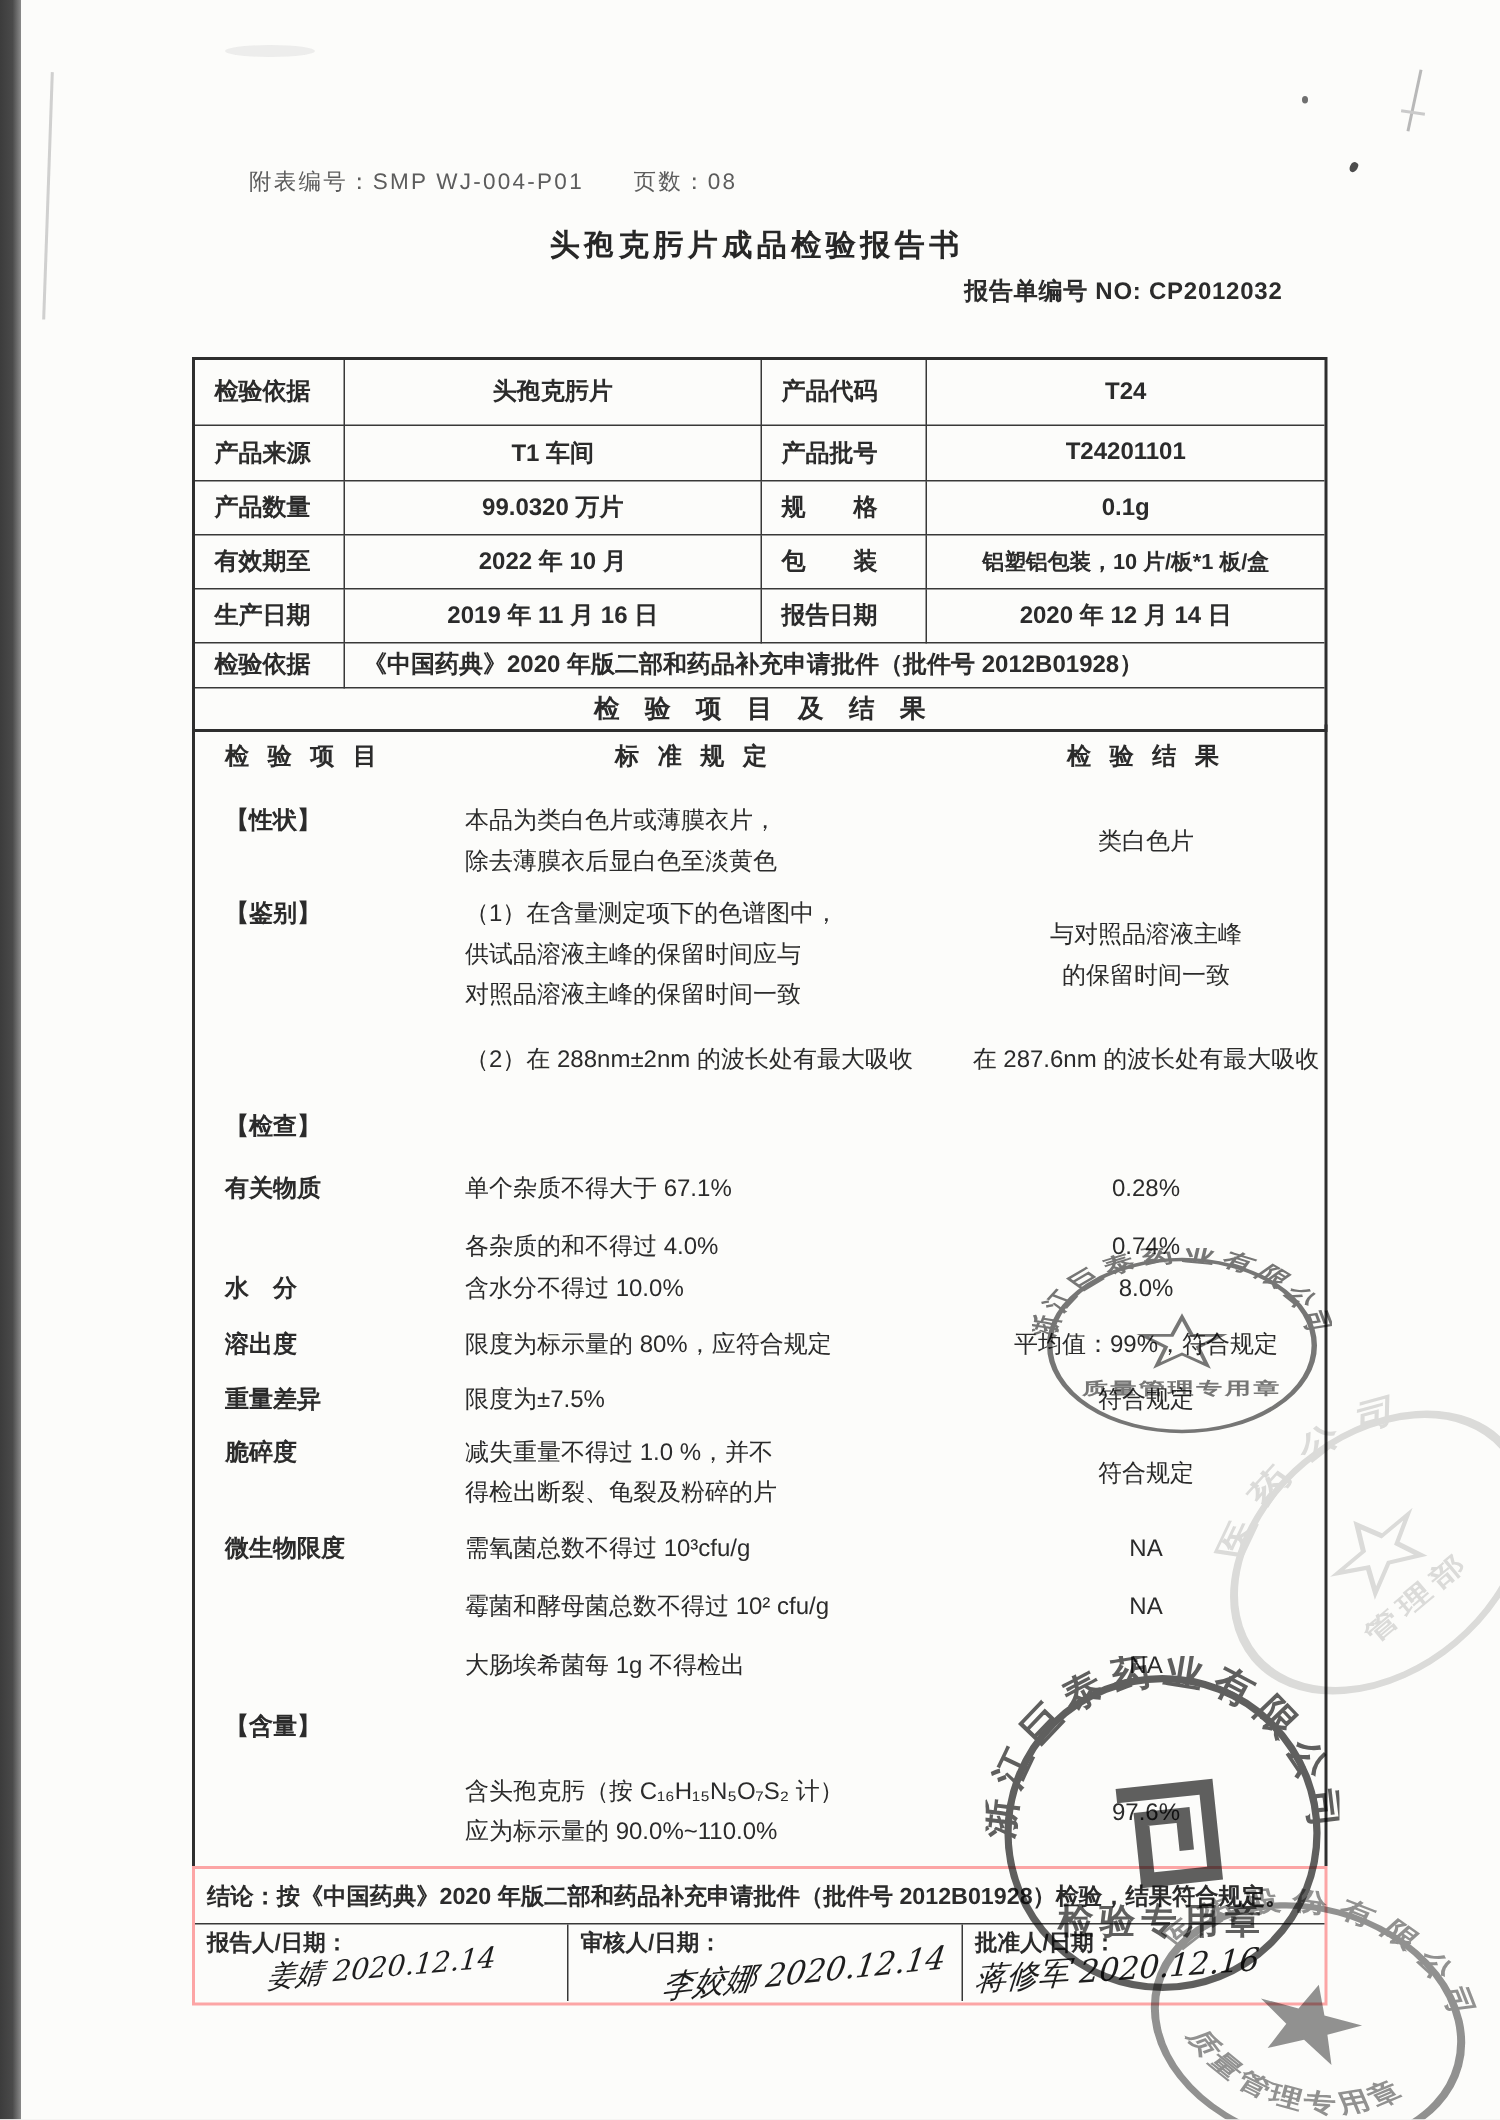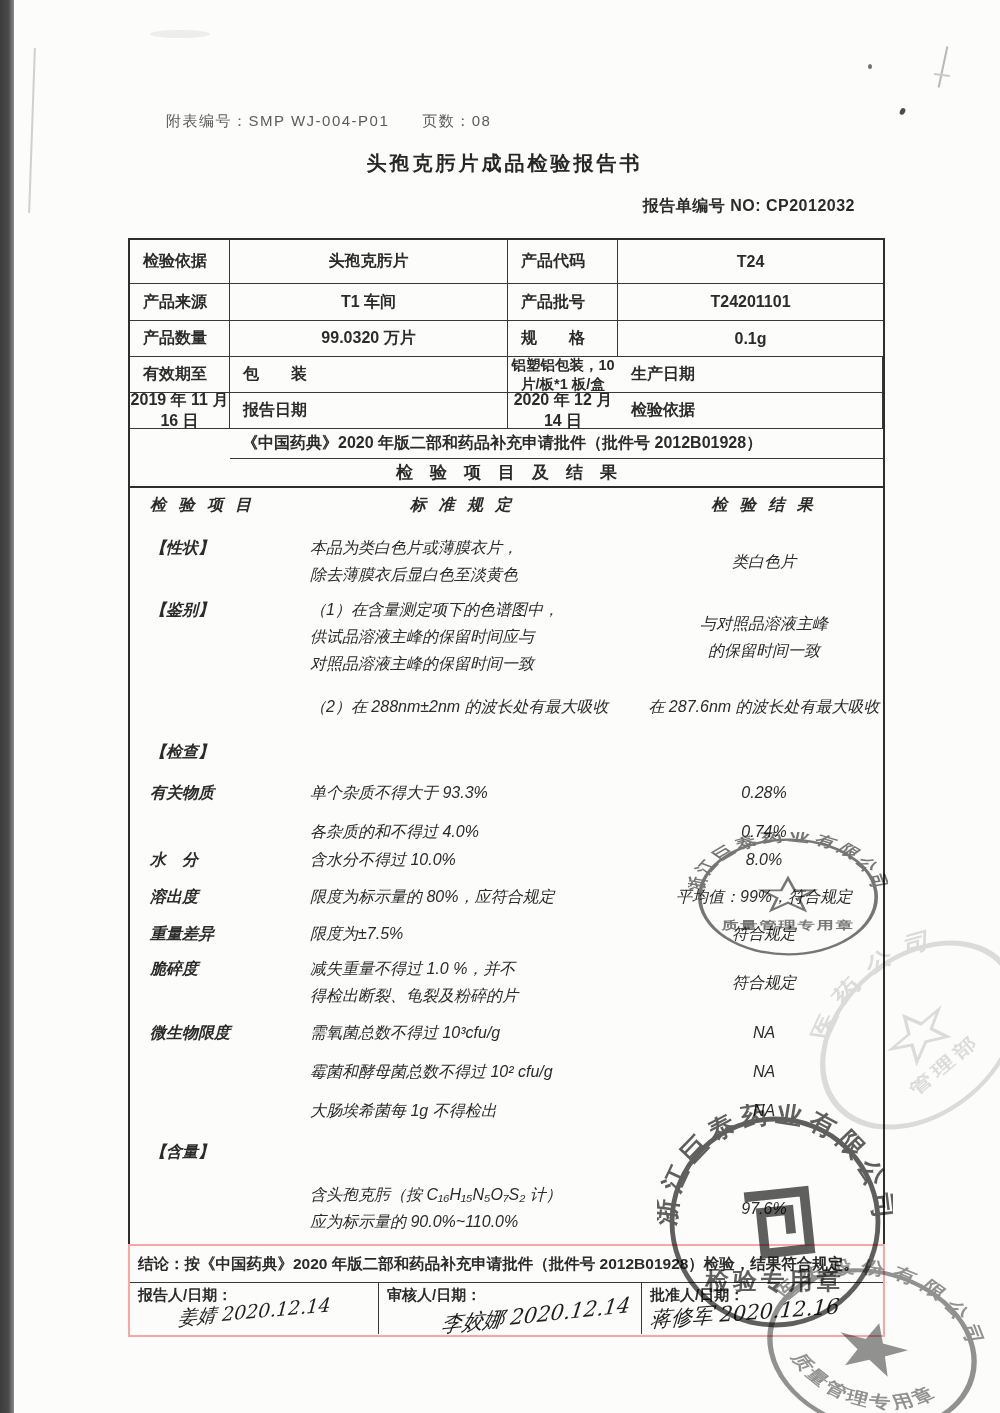--- a/index.html
+++ b/index.html
@@ -21,21 +21,21 @@
   .pen-cross{position:absolute;left:934px;top:74px;width:16px;height:2px;
     background:#cacaca;transform:rotate(8deg);}
   .ink-dot1{position:absolute;left:868px;top:64px;width:4px;height:5px;background:#6f6f6f;border-radius:50%;}
   .ink-dot2{position:absolute;left:900px;top:108px;width:5px;height:7px;background:#4c4c4c;border-radius:50% 40% 60% 50%;transform:rotate(25deg);}
   .smudge{position:absolute;left:150px;top:30px;width:60px;height:8px;background:#dedede;opacity:.5;border-radius:50%;}
 
   .doc-code{position:absolute;left:166px;top:112px;font-size:15px;color:#5c5c5c;
     letter-spacing:1.5px;font-weight:500;}
   .title{position:absolute;left:128px;top:150px;width:753px;text-align:center;
     font-size:20px;font-weight:bold;letter-spacing:3px;color:#272727;margin:0;}
-  .report-no{position:absolute;left:128px;top:196px;width:727px;text-align:right;
+  .report-no{position:absolute;left:128px;top:184px;width:727px;text-align:right;
     font-size:16px;font-weight:600;letter-spacing:.5px;}
 
   
   .info{position:absolute;left:128px;top:238px;width:753px;
     border:2px solid #2e2e2e;display:grid;
     grid-template-columns:100px 278px 110px 1fr;
     grid-template-rows:44px 37px 36px 36px 36px 30px 27px;
     font-size:16px;font-weight:600;}
   .info .c{border-right:1.6px solid #383838;border-bottom:1.6px solid #383838;
     display:flex;align-items:center;overflow:hidden;}
@@ -43,21 +43,21 @@
   .info .c.val{justify-content:center;text-align:center;}
   .info .c.last{border-right:none;}
   .info .c.span3{grid-column:2/5;border-right:none;padding-left:12px;font-weight:600;}
   .info .c.section{grid-column:1/5;border-right:none;border-bottom:none;
     justify-content:center;font-weight:bold;font-size:17px;}
   .info .small{font-size:14.5px;}
 
   
   .items{position:absolute;left:128px;top:483px;width:753px;height:761px;
     border-left:2px solid #2e2e2e;border-right:2px solid #2e2e2e;
-    font-size:16px;line-height:27px;overflow:hidden;font-style:italic;}
+    font-size:16px;line-height:27px;overflow:hidden;}
   .irow{display:flex;align-items:flex-start;}
   .irow.vc{align-items:center;}
   .ci{width:180px;padding-left:20px;box-sizing:border-box;font-weight:600;flex:none;}
   .cs{width:335px;flex:none;}
   .cr{flex:1;text-align:center;}
   .pre{white-space:pre-line;}
   .ihead{display:flex;margin-top:8px;font-weight:bold;letter-spacing:4px;}
   .ihead .hi{width:180px;padding-left:20px;box-sizing:border-box;}
   .ihead .hs{width:335px;padding-left:100px;box-sizing:border-box;}
   .ihead .hr{flex:1;text-align:center;}
@@ -113,20 +113,21 @@
     <div class="c val">T1 车间</div>
     <div class="c lab">产品批号</div>
     <div class="c val last">T24201101</div>
 
     <div class="c lab">产品数量</div>
     <div class="c val">99.0320 万片</div>
     <div class="c lab">规　　格</div>
     <div class="c val last">0.1g</div>
 
     <div class="c lab">有效期至</div>
+    <div class="c val">2022 年 10 月</div>
     <div class="c lab">包　　装</div>
     <div class="c val last small">铝塑铝包装，10 片/板*1 板/盒</div>
 
     <div class="c lab">生产日期</div>
     <div class="c val">2019 年 11 月 16 日</div>
     <div class="c lab">报告日期</div>
     <div class="c val last">2020 年 12 月 14 日</div>
 
     <div class="c lab">检验依据</div>
     <div class="c span3">《中国药典》2020 年版二部和药品补充申请批件（批件号 2012B01928）</div>
@@ -160,21 +161,21 @@
       <div class="cs pre">（2）在 288nm±2nm 的波长处有最大吸收</div>
       <div class="cr pre">在 287.6nm 的波长处有最大吸收</div>
     </div>
     <div class="irow" style="margin-top:18px">
       <div class="ci pre">【检查】</div>
       <div class="cs pre"></div>
       <div class="cr pre"></div>
     </div>
     <div class="irow" style="margin-top:14px">
       <div class="ci pre">有关物质</div>
-      <div class="cs pre">单个杂质不得大于 93.3%</div>
+      <div class="cs pre">单个杂质不得大于 67.1%</div>
       <div class="cr pre">0.28%</div>
     </div>
     <div class="irow" style="margin-top:12px">
       <div class="ci pre"></div>
       <div class="cs pre">各杂质的和不得过 4.0%</div>
       <div class="cr pre">0.74%</div>
     </div>
     <div class="irow" style="margin-top:1px">
       <div class="ci pre">水　分</div>
       <div class="cs pre">含水分不得过 10.0%</div>

